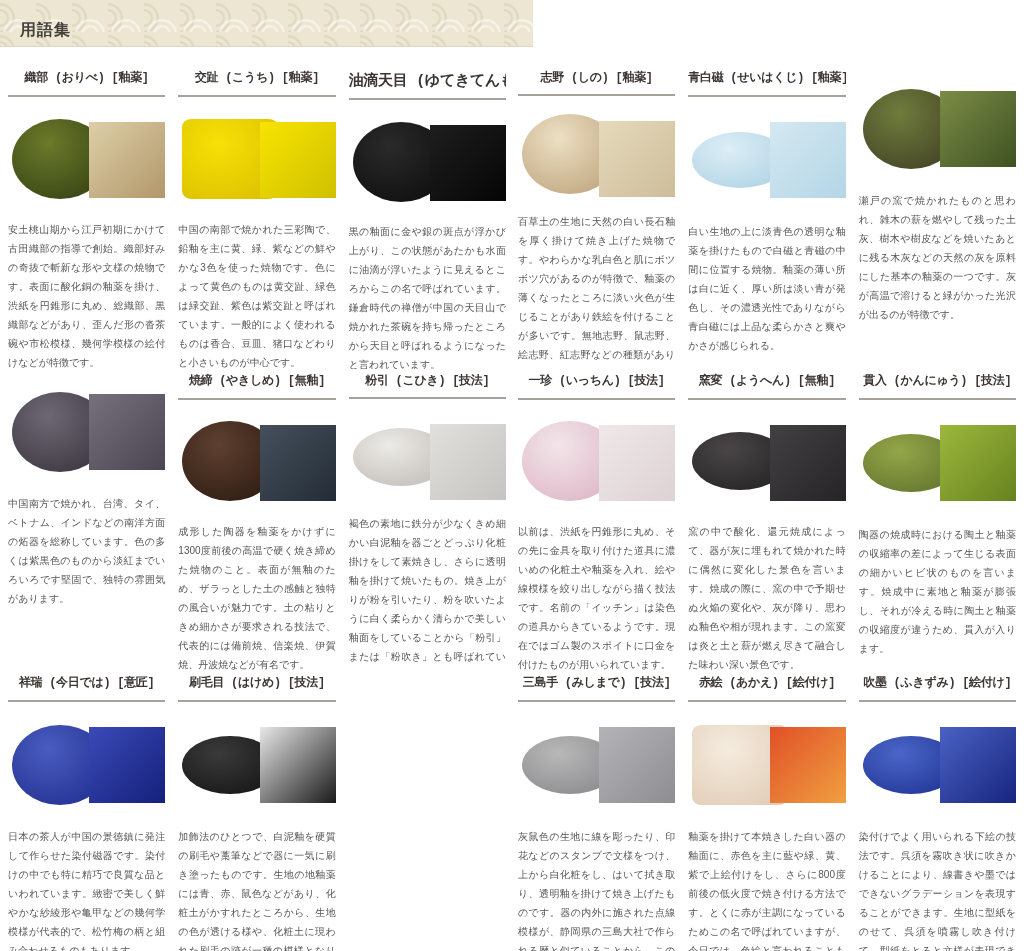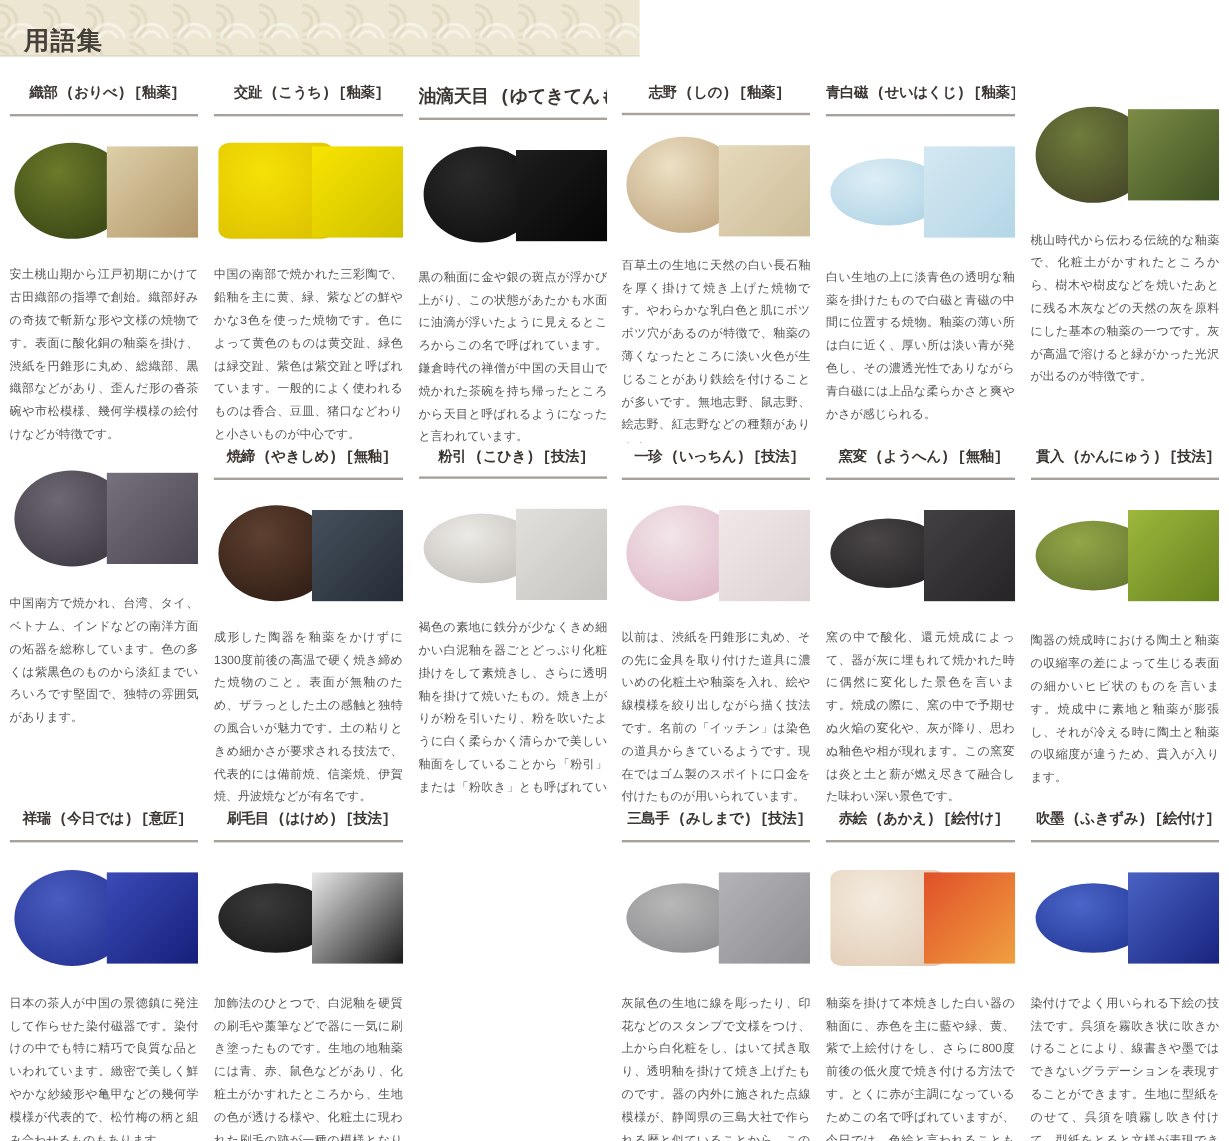--- a/index.html
+++ b/index.html
@@ -12,21 +12,21 @@
     background-color:#ece6d2;
     background-image:
       radial-gradient(circle at 18px 34px, rgba(255,255,255,0) 6px, rgba(255,255,255,.5) 7px, rgba(255,255,255,.5) 8.5px, rgba(255,255,255,0) 9.5px, rgba(255,255,255,0) 12px, rgba(255,255,255,.5) 13px, rgba(255,255,255,.5) 14.5px, rgba(255,255,255,0) 15.5px),
       radial-gradient(circle at 0px 18px, rgba(222,214,190,0) 6px, rgba(222,214,190,.8) 7px, rgba(222,214,190,.8) 8.5px, rgba(222,214,190,0) 9.5px, rgba(222,214,190,0) 12px, rgba(222,214,190,.8) 13px, rgba(222,214,190,.8) 14.5px, rgba(222,214,190,0) 15.5px);
     background-size:36px 32px;
     border-bottom:1px solid #ddd6c2;
     position:relative;
   }
   .banner h1{
     margin:0;position:absolute;left:20px;top:20px;
-    font-size:21px;font-weight:700;color:#45403a;letter-spacing:1px;
+    font-size:16px;font-weight:700;color:#45403a;letter-spacing:1px;
   }
   .halves{display:flex;gap:12px;margin:19px 8px 0 8px;}
   .half{flex:1;display:grid;grid-template-columns:repeat(3,1fr);column-gap:13px;grid-template-rows:303px 302px 1fr;}
   .entry{display:flex;flex-direction:column;overflow:hidden;min-width:0;}
   .etitle{
     text-align:center;font-weight:700;font-size:12px;color:#3c3633;
     white-space:nowrap;letter-spacing:-0.3px;
     padding:3px 0 9px 0;border-bottom:2px solid #a8a29c;overflow:hidden;font-family:Liberation Mono, monospace;
   }
   .etitle.small{font-size:15px;padding-top:5px;text-align:right;}
@@ -148,21 +148,21 @@
         <div class="detail"></div>
       </div>
       <div class="etext">白い生地の上に淡青色の透明な釉薬を掛けたもので白磁と青磁の中間に位置する焼物。釉薬の薄い所は白に近く、厚い所は淡い青が発色し、その濃透光性でありながら青白磁には上品な柔らかさと爽やかさが感じられる。</div>
     </div>
 
     <div class="entry">
       <div class="imgbox" style="--m1:#6f7c3c;--m2:#3c3a22;--d1:#7c8c46;--d2:#3e5222">
         <div class="vessel"></div>
         <div class="detail"></div>
       </div>
-      <div class="etext">桃山時代から伝わる伝統的な釉薬で、化粧土がかすれたところから、樹木や樹皮などを焼いたあとに残る木灰などの天然の灰を原料にした基本の釉薬の一つです。灰が高温で溶けると緑がかった光沢が出るのが特徴です。</div>
+      <div class="etext">瀬戸の窯で焼かれたものと思われ、雑木の薪を燃やして残った土灰、樹木や樹皮などを焼いたあとに残る木灰などの天然の灰を原料にした基本の釉薬の一つです。灰が高温で溶けると緑がかった光沢が出るのが特徴です。</div>
     </div>
 
     <div class="entry">
       <div class="etitle">一珍 (いっちん) [技法]</div>
       <div class="imgbox" style="--m1:#f2e6ea;--m2:#dbaec0;--d1:#f0e8e8;--d2:#ddd2d4">
         <div class="vessel"></div>
         <div class="detail"></div>
       </div>
       <div class="etext">以前は、渋紙を円錐形に丸め、その先に金具を取り付けた道具に濃いめの化粧土や釉薬を入れ、絵や線模様を絞り出しながら描く技法です。名前の「イッチン」は染色の道具からきているようです。現在ではゴム製のスポイトに口金を付けたものが用いられています。</div>
     </div>

